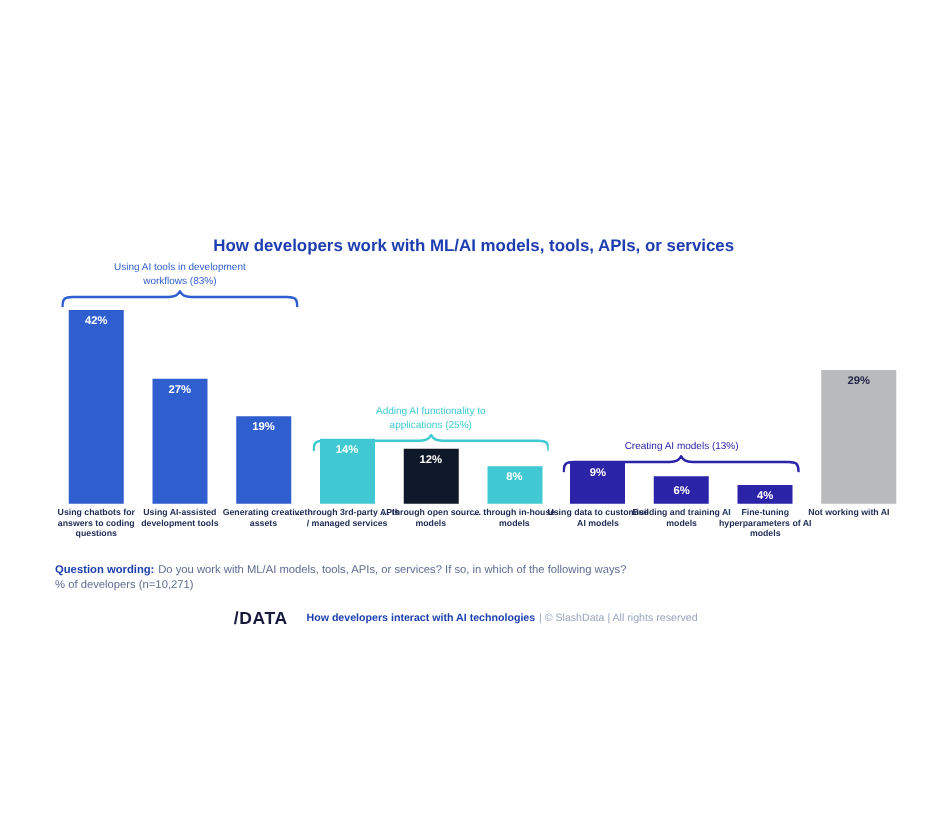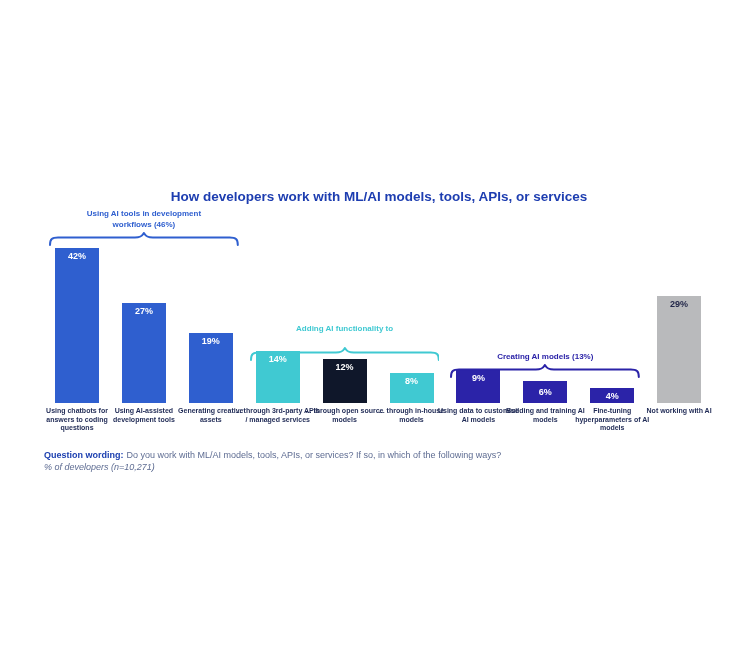--- a/index.html
+++ b/index.html
@@ -14,29 +14,29 @@
   .plot{position:absolute;left:0;top:0;width:750px;height:661px;}
   .bar{position:absolute;display:flex;justify-content:center;align-items:flex-start;}
   .bar-value{font-size:9px;font-weight:bold;padding-top:3px;white-space:nowrap;}
   .bar.small{align-items:center;}
   .bar.small .bar-value{padding-top:0;}
   .cat-label{
     position:absolute;text-align:center;font-size:7px;font-weight:bold;
     color:#1F2A55;line-height:8.5px;
   }
   .group-label{
-    position:absolute;text-align:center;font-size:8px;font-weight:bold;line-height:10.5px;
+    position:absolute;text-align:center;font-size:8px;font-weight:normal;line-height:10.5px;
   }
   .bracket{position:absolute;}
   .question{
     position:absolute;left:44px;top:450px;width:650px;
     font-size:9px;color:#5E6C92;line-height:11.5px;
   }
   .q-bold{font-weight:bold;color:#1D40B0;margin-right:3px;}
-  .q-sub{margin-top:0.5px;font-style:italic;}
+  .q-sub{margin-top:0.5px;}
   .footer{position:absolute;left:187px;top:486px;display:flex;align-items:center;gap:15px;}
   .logo{font-size:14px;font-weight:800;color:#16193A;letter-spacing:0.5px;}
   .caption{font-size:8.5px;white-space:nowrap;}
   .cap-bold{font-weight:bold;color:#1D40B0;}
   .cap-rest{color:#99A5BE;margin-left:3px;}
 </style>
 </head>
 <body>
 
 <div class="page">
@@ -54,63 +54,70 @@
       <div class="cat-label" style="left: 101.9px; top: 407px; width: 84px;">Using AI-assisted development tools</div>
       <div class="bar" style="left: 188.8px; top: 332.7px; width: 44px; height: 70.3px; background: rgb(47, 95, 207);">
         <div class="bar-value" style="color: rgb(255, 255, 255);">19%</div>
       </div>
       <div class="cat-label" style="left: 168.8px; top: 407px; width: 84px;">Generating creative assets</div>
       <div class="bracket" style="left: 49px; top: 232px; width: 189.8px; height: 14px;"><svg width="189.8" height="14" viewBox="0 0 189.8 14" xmlns="http://www.w3.org/2000/svg">
           <path d="M1 13 C1 7 3 5.5 9 5.5 L85.9 5.5 C90.9 5.5 92.9 4.5 94.9 1 C96.9 4.5 98.9 5.5 103.9 5.5 L180.8 5.5 C186.8 5.5 188.8 7 188.8 13" fill="none" stroke="#2F5FCF" stroke-width="2" stroke-linecap="round" stroke-linejoin="round"></path>
         </svg></div>
       <div class="group-label" style="left: 28.9px; top: 209px; width: 230px; color: rgb(47, 95, 207);">
         <div>Using AI tools in development</div>
-        <div>workflows (46%)</div>
+        <div>workflows (83%)</div>
       </div>
       <div class="bar" style="left: 255.7px; top: 351.2px; width: 44px; height: 51.8px; background: rgb(64, 201, 210);">
         <div class="bar-value" style="color: rgb(255, 255, 255); text-align: right;">14%</div>
       </div>
       <div class="cat-label" style="left: 235.7px; top: 407px; width: 84px;">... through 3rd-party APIs / managed services</div>
       <div class="bar" style="left: 322.6px; top: 358.6px; width: 44px; height: 44.4px; background: #0f172a;">
         <div class="bar-value" style="color: rgb(255, 255, 255);">12%</div>
       </div>
       <div class="cat-label" style="left: 302.6px; top: 407px; width: 84px;">... through open source models</div>
       <div class="bar" style="left: 389.5px; top: 373.4px; width: 44px; height: 29.6px; background: rgb(64, 201, 210);">
         <div class="bar-value" style="color: rgb(255, 255, 255);">8%</div>
       </div>
       <div class="cat-label" style="left: 369.5px; top: 407px; width: 84px;">... through in-house models</div>
       <div class="bracket" style="left: 249.7px; top: 347px; width: 189.8px; height: 14px;"><svg width="189.79999999999998" height="14" viewBox="0 0 189.79999999999998 14" xmlns="http://www.w3.org/2000/svg">
           <path d="M1 13 C1 7 3 5.5 9 5.5 L85.89999999999999 5.5 C90.89999999999999 5.5 92.89999999999999 4.5 94.89999999999999 1 C96.89999999999999 4.5 98.89999999999999 5.5 103.89999999999999 5.5 L180.79999999999998 5.5 C186.79999999999998 5.5 188.79999999999998 7 188.79999999999998 13" fill="none" stroke="#40C9D2" stroke-width="2" stroke-linecap="round" stroke-linejoin="round"></path>
         </svg></div>
       <div class="group-label" style="left: 229.6px; top: 324px; width: 230px; color: rgb(64, 201, 210);">
         <div>Adding AI functionality to</div>
+        <div>applications (25%)</div>
       </div>
       <div class="bar" style="left: 456.4px; top: 369.7px; width: 44px; height: 33.3px; background: rgb(43, 35, 168);">
         <div class="bar-value" style="color: rgb(255, 255, 255);">9%</div>
       </div>
       <div class="cat-label" style="left: 436.4px; top: 407px; width: 84px;">Using data to customise AI models</div>
       <div class="bar small" style="left: 523.3px; top: 380.8px; width: 44px; height: 22.2px; background: rgb(43, 35, 168);">
         <div class="bar-value" style="color: rgb(255, 255, 255);">6%</div>
       </div>
       <div class="cat-label" style="left: 503.3px; top: 407px; width: 84px;">Building and training AI models</div>
       <div class="bar small" style="left: 590.2px; top: 388.2px; width: 44px; height: 14.8px; background: rgb(43, 35, 168);">
         <div class="bar-value" style="color: rgb(255, 255, 255);">4%</div>
       </div>
       <div class="cat-label" style="left: 570.2px; top: 407px; width: 84px;">Fine-tuning hyperparameters of AI models</div>
       <div class="bracket" style="left: 450.4px; top: 364px; width: 189.8px; height: 14px;"><svg width="189.8" height="14" viewBox="0 0 189.8 14" xmlns="http://www.w3.org/2000/svg">
           <path d="M1 13 C1 7 3 5.5 9 5.5 L85.9 5.5 C90.9 5.5 92.9 4.5 94.9 1 C96.9 4.5 98.9 5.5 103.9 5.5 L180.8 5.5 C186.8 5.5 188.8 7 188.8 13" fill="none" stroke="#2B23A8" stroke-width="2" stroke-linecap="round" stroke-linejoin="round"></path>
         </svg></div>
       <div class="group-label" style="left: 430.3px; top: 352px; width: 230px; color: rgb(43, 35, 168); text-align: center;">
         <div>Creating AI models (13%)</div>
       </div>
-      <div class="bar" style="left: 657.1px; top: 295.7px; width: 44px; height: 107.3px; background: rgb(185, 186, 188);">
+      <div class="bar" style="left: 657.1px; top: 295.7px; width: 60px; height: 107.3px; background: rgb(185, 186, 188);">
         <div class="bar-value" style="color: rgb(35, 40, 74);">29%</div>
       </div>
       <div class="cat-label" style="left: 637.1px; top: 407px; width: 84px;">Not working with AI</div>
     </div>
 
   <div class="question">
     <span class="q-bold">Question wording:</span><span>Do you work with ML/AI models, tools, APIs, or services? If so, in which of the following ways?</span>
     <div class="q-sub">% of developers (n=10,271)</div>
   </div>
 
+  <div class="footer">
+    <span class="logo">/DATA</span>
+    <span class="caption">
+      <span class="cap-bold">How developers interact with AI technologies</span><span class="cap-rest">| © SlashData | All rights reserved</span>
+    </span>
+  </div>
 
 </div>
 
 </body></html>

